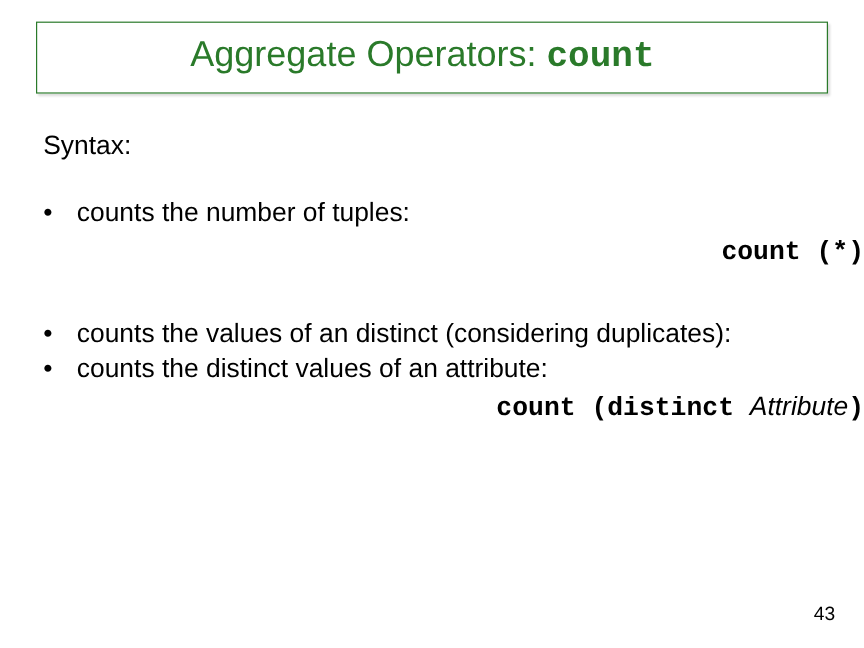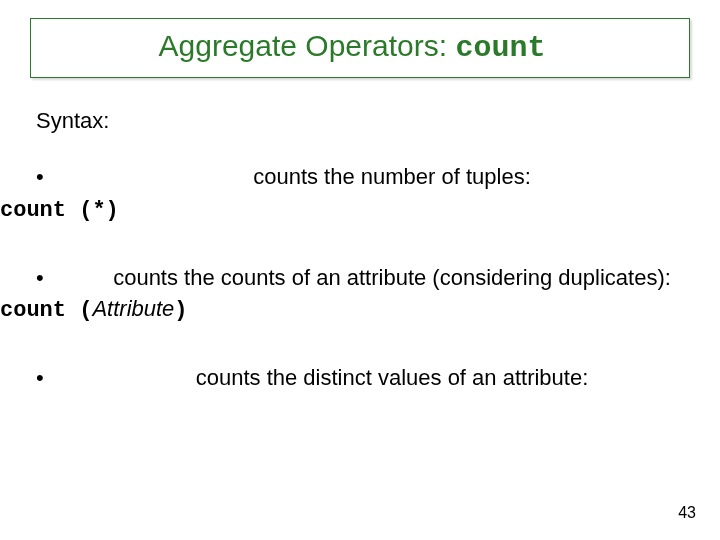--- a/index.html
+++ b/index.html
@@ -45,24 +45,23 @@
     margin: 0 0 0 36px;
     font-size: 22px;
     line-height: 1.35;
   }
   .bullet-dot {
     width: 28px;
     flex: 0 0 28px;
   }
   .bullet-text {
     flex: 1;
-    text-align: center;
   }
   .code-line {
-    text-align: left;
+    text-align: right;
     margin: 4px 0 40px 0;
   }
   .mono {
     font-family: "Courier New", Courier, monospace;
     font-weight: bold;
     font-size: 22px;
     color: #000;
   }
   .ital {
     font-style: italic;
@@ -93,26 +92,26 @@
   <div class="bullet-row">
     <div class="bullet-dot">•</div>
     <div class="bullet-text">counts the number of tuples:</div>
   </div>
   <div class="code-line">
     <span class="mono">count (*)</span><span class="ital"></span><span class="mono"></span>
   </div>
 
   <div class="bullet-row">
     <div class="bullet-dot">•</div>
-    <div class="bullet-text">counts the counts of an attribute (considering duplicates):</div>
-  </div>
-  <div class="code-line">
-    <span class="mono">count (</span><span class="ital">Attribute</span><span class="mono">)</span>
+    <div class="bullet-text">counts the values of an distinct (considering duplicates):</div>
   </div>
 
   <div class="bullet-row">
     <div class="bullet-dot">•</div>
     <div class="bullet-text">counts the distinct values of an attribute:</div>
+  </div>
+  <div class="code-line">
+    <span class="mono">count (distinct </span><span class="ital">Attribute</span><span class="mono">)</span>
   </div>
 
 </div>
 
 <div class="page-num">43</div>
 
 </body></html>

